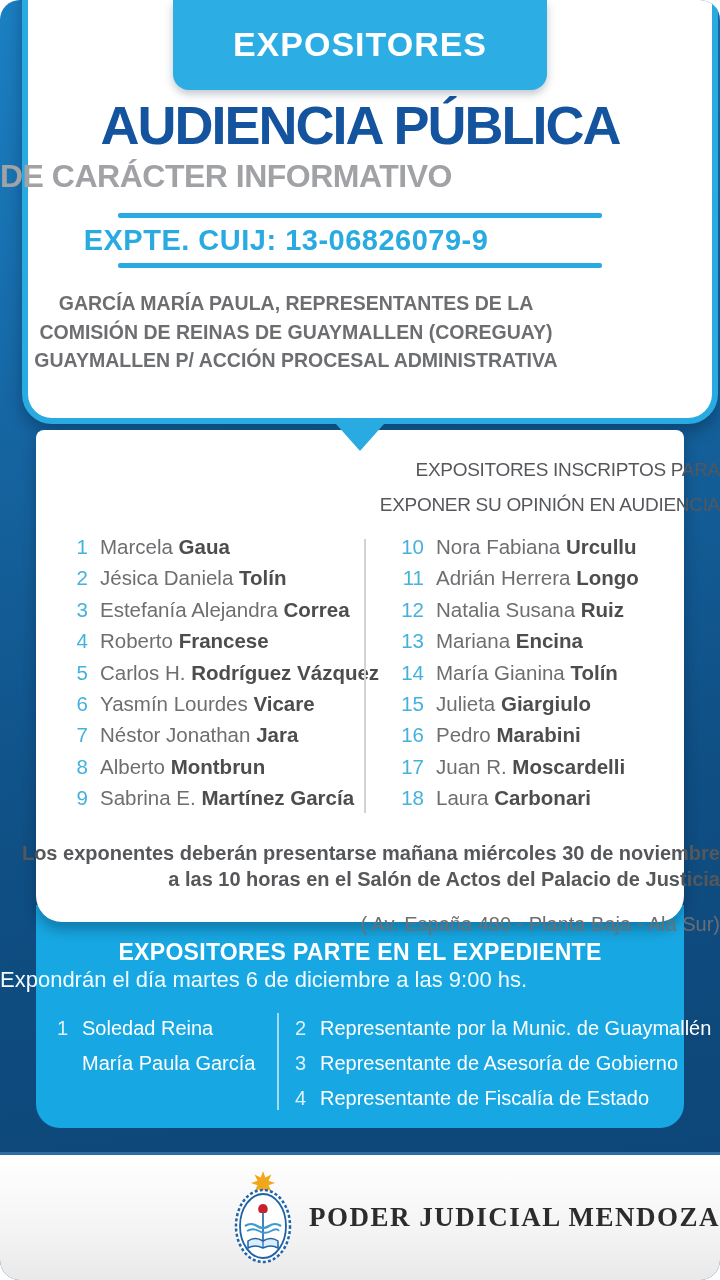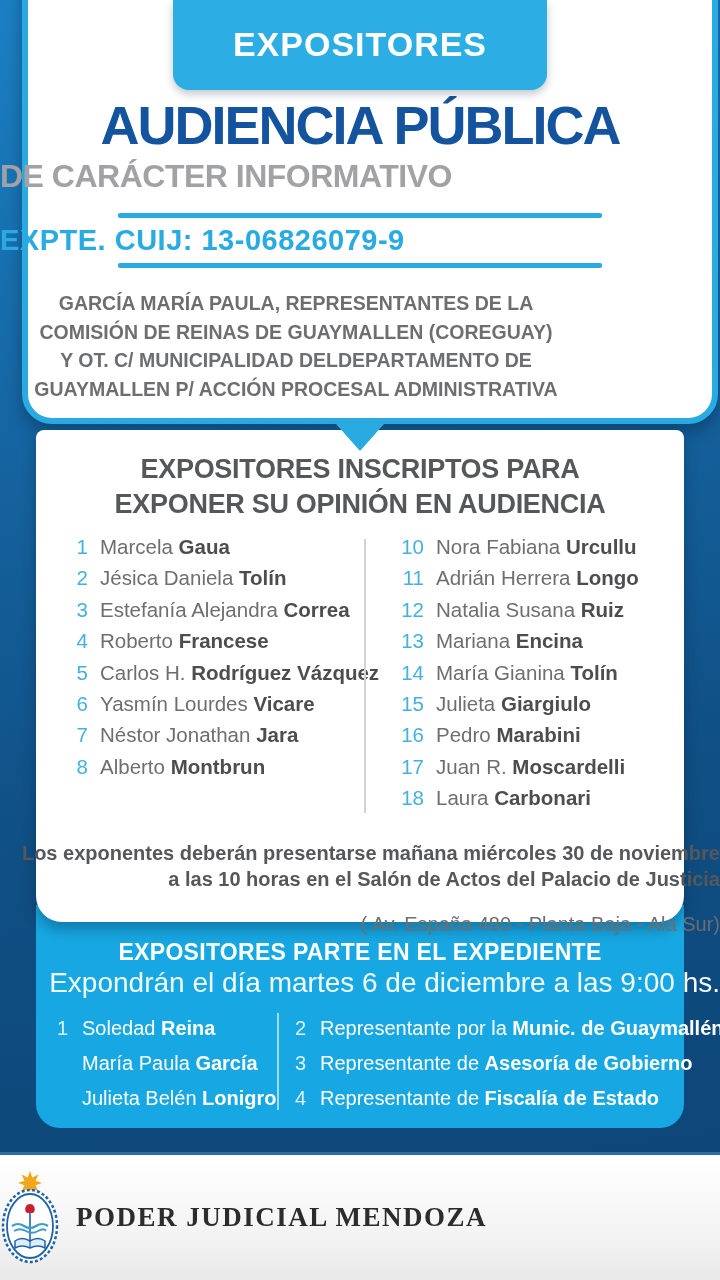--- a/index.html
+++ b/index.html
@@ -1,19 +1,20 @@
 <!DOCTYPE html>
 <html><head>
 <meta charset="utf-8">
 <style>
   html,body{margin:0;padding:0;}
   .page{
     position:relative;width:720px;height:1280px;overflow:hidden;
     font-family:"Liberation Sans",sans-serif;
     background:linear-gradient(172deg,#1b80c3 0%,#15639f 34%,#0f4f84 62%,#0d4374 100%);
+    border-radius:20px;
   }
   
   .card1{
     position:absolute;left:22px;top:-44px;width:696px;height:468px;
     box-sizing:border-box;background:#ffffff;border:6px solid #29abe2;
     border-radius:30px;box-shadow:0 8px 16px rgba(0,20,45,.35);z-index:2;
   }
   .badge{
     position:absolute;left:173px;top:0;width:374px;height:90px;z-index:5;
     background:#2cade4;border-radius:0 0 16px 16px;
@@ -26,40 +27,40 @@
     text-align:center;font-size:54px;font-weight:bold;color:#14539e;letter-spacing:-2px;
   }
   .sub-title{
     position:absolute;left:0;top:158px;width:720px;z-index:3;
     text-align:left;font-size:32px;font-weight:bold;color:#a0a2a5;letter-spacing:-.5px;
   }
   .rule{position:absolute;left:118px;width:484px;height:5px;background:#29abe2;border-radius:2px;z-index:3;}
   .rule1{top:213px;} .rule2{top:263px;}
   .expte{
     position:absolute;left:0;top:224px;width:572px;z-index:3;
-    font-size:29px;font-weight:bold;color:#29abe2;letter-spacing:.5px;
+    text-align:center;font-size:29px;font-weight:bold;color:#29abe2;letter-spacing:.5px;
   }
   .case{
     position:absolute;left:0;top:289px;width:592px;z-index:3;
     text-align:center;font-size:19.5px;font-weight:bold;color:#6d6e71;line-height:28.5px;
   }
   .triangle{
     position:absolute;left:336px;top:424px;width:0;height:0;z-index:6;
     border-left:24px solid transparent;border-right:24px solid transparent;
     border-top:27px solid #29abe2;
   }
   
   .card2{
     position:absolute;left:36px;top:430px;width:648px;height:492px;
     background:#ffffff;border-radius:8px 8px 26px 26px;
     box-shadow:0 8px 14px rgba(0,20,45,.30);z-index:4;
   }
   .s1-heading{
     position:absolute;left:0;top:452px;width:720px;z-index:5;
-    text-align:center;font-size:27px;font-weight:bold;color:#55575a;line-height:35px;letter-spacing:-.3px;
+    text-align:right;font-size:19px;font-weight:normal;color:#55575a;line-height:35px;letter-spacing:-.3px;
   }
   .col{position:absolute;z-index:5;font-size:20.5px;color:#6d6e71;}
   .col-left{left:62px;top:531px;width:300px;}
   .col-right{left:398px;top:531px;width:290px;}
   .col .row{height:31.4px;line-height:31.4px;white-space:nowrap;}
   .col .num{display:inline-block;width:26px;text-align:right;margin-right:12px;color:#45b1dc;}
   .col .first{color:#6d6e71;}
   .col .last{color:#4c4d4f;font-weight:bold;}
   .v-divider{position:absolute;left:364px;top:539px;width:2px;height:274px;background:#d2d3d5;z-index:5;}
   .note{position:absolute;left:0;top:841px;width:720px;z-index:5;text-align:right;line-height:25.5px;}
@@ -69,35 +70,35 @@
   .panel{
     position:absolute;left:36px;top:905px;width:648px;height:223px;
     background:#17a8e3;border-radius:0 0 24px 24px;z-index:3;
   }
   .p-heading{
     position:absolute;left:0;top:939px;width:720px;z-index:5;
     text-align:center;font-size:23px;font-weight:bold;color:#ffffff;letter-spacing:.3px;
   }
   .p-sub{
     position:absolute;left:0;top:967px;width:720px;z-index:5;
-    text-align:right;font-size:28px;color:#f2fbff;
+    text-align:left;font-size:22px;color:#f2fbff;
   }
   .p-col{position:absolute;z-index:5;font-size:20px;color:#ffffff;}
   .p-col-left{left:52px;top:1011px;width:220px;}
   .p-col-right{left:290px;top:1011px;width:400px;}
   .p-col .row{height:35px;line-height:35px;white-space:nowrap;}
   .p-col .num{display:inline-block;width:16px;text-align:right;margin-right:14px;color:rgba(255,255,255,.85);}
-  .p-col .last{font-weight:bold;margin-top:33px;}
+  .p-col .last{font-weight:normal;margin-top:33px;}
   .p-divider{position:absolute;left:277px;top:1013px;width:2px;height:97px;background:rgba(255,255,255,.6);z-index:5;}
   
   .footer{
     position:absolute;left:0;top:1152px;width:720px;height:128px;box-sizing:border-box;
     background:linear-gradient(180deg,#ffffff 0%,#f4f4f4 60%,#e9e9e9 100%);
     border-top:3px solid #2d6da6;
-    display:flex;align-items:center;justify-content:flex-start;gap:16px;z-index:5;
+    display:flex;align-items:center;justify-content:flex-end;gap:16px;z-index:5;
     font-family:"Liberation Serif",serif;
   }
   .f-text{display:flex;flex-direction:column;}
   .f-title{font-size:27px;font-weight:bold;color:#2c2c2e;letter-spacing:1.5px;}
   .f-sub{font-size:20.5px;color:#6f7073;letter-spacing:3.5px;margin-top:5px;}
   .logo{width:60px;height:95px;flex:0 0 auto;}
 </style>
 </head>
 <body>
 
@@ -110,21 +111,20 @@
   <div class="main-title">AUDIENCIA PÚBLICA</div>
   <div class="sub-title">DE CARÁCTER INFORMATIVO</div>
 
   <div class="rule rule1"></div>
   <div class="expte">EXPTE. CUIJ: 13-06826079-9</div>
   <div class="rule rule2"></div>
 
   <div class="case">
     <div>GARCÍA MARÍA PAULA, REPRESENTANTES DE LA</div>
     <div>COMISIÓN DE REINAS DE GUAYMALLEN (COREGUAY)</div>
-    <div>Y OT. C/ MUNICIPALIDAD DELDEPARTAMENTO DE</div>
     <div>GUAYMALLEN P/ ACCIÓN PROCESAL ADMINISTRATIVA</div>
   </div>
 
   <div class="triangle"></div>
 
   <div class="card2"></div>
 
   <div class="s1-heading">
     <div>EXPOSITORES INSCRIPTOS PARA</div>
     <div>EXPONER SU OPINIÓN EN AUDIENCIA</div>
@@ -132,20 +132,21 @@
 
   <div class="col col-left">
     <div class="row"><span class="num">1</span><span class="first">Marcela </span><span class="last">Gaua</span></div>
     <div class="row"><span class="num">2</span><span class="first">Jésica Daniela </span><span class="last">Tolín</span></div>
     <div class="row"><span class="num">3</span><span class="first">Estefanía Alejandra </span><span class="last">Correa</span></div>
     <div class="row"><span class="num">4</span><span class="first">Roberto </span><span class="last">Francese</span></div>
     <div class="row"><span class="num">5</span><span class="first">Carlos H. </span><span class="last">Rodríguez Vázquez</span></div>
     <div class="row"><span class="num">6</span><span class="first">Yasmín Lourdes </span><span class="last">Vicare</span></div>
     <div class="row"><span class="num">7</span><span class="first">Néstor Jonathan </span><span class="last">Jara</span></div>
     <div class="row"><span class="num">8</span><span class="first">Alberto </span><span class="last">Montbrun</span></div>
+    <div class="row"><span class="num">9</span><span class="first">Sabrina E. </span><span class="last">Martínez García</span></div>
   </div>
 
   <div class="v-divider"></div>
 
   <div class="col col-right">
     <div class="row"><span class="num">10</span><span class="first">Nora Fabiana </span><span class="last">Urcullu</span></div>
     <div class="row"><span class="num">11</span><span class="first">Adrián Herrera </span><span class="last">Longo</span></div>
     <div class="row"><span class="num">12</span><span class="first">Natalia Susana </span><span class="last">Ruiz</span></div>
     <div class="row"><span class="num">13</span><span class="first">Mariana </span><span class="last">Encina</span></div>
     <div class="row"><span class="num">14</span><span class="first">María Gianina </span><span class="last">Tolín</span></div>
@@ -161,21 +162,20 @@
     <div class="r">( Av. España 480 -  Planta Baja - Ala Sur)</div>
   </div>
 
   <div class="panel"></div>
   <div class="p-heading">EXPOSITORES PARTE EN EL EXPEDIENTE</div>
   <div class="p-sub">Expondrán el día martes 6 de diciembre a las 9:00 hs.</div>
 
   <div class="p-col p-col-left">
     <div class="row"><span class="num">1</span><span class="first">Soledad </span><span class="last">Reina</span></div>
     <div class="row"><span class="num"></span><span class="first">María Paula </span><span class="last">García</span></div>
-    <div class="row"><span class="num"></span><span class="first">Julieta Belén </span><span class="last">Lonigro</span></div>
   </div>
 
   <div class="p-divider"></div>
 
   <div class="p-col p-col-right">
     <div class="row"><span class="num">2</span><span class="first">Representante por la </span><span class="last">Munic. de Guaymallén</span></div>
     <div class="row"><span class="num">3</span><span class="first">Representante de </span><span class="last">Asesoría de Gobierno</span></div>
     <div class="row"><span class="num">4</span><span class="first">Representante de </span><span class="last">Fiscalía de Estado</span></div>
   </div>
 

